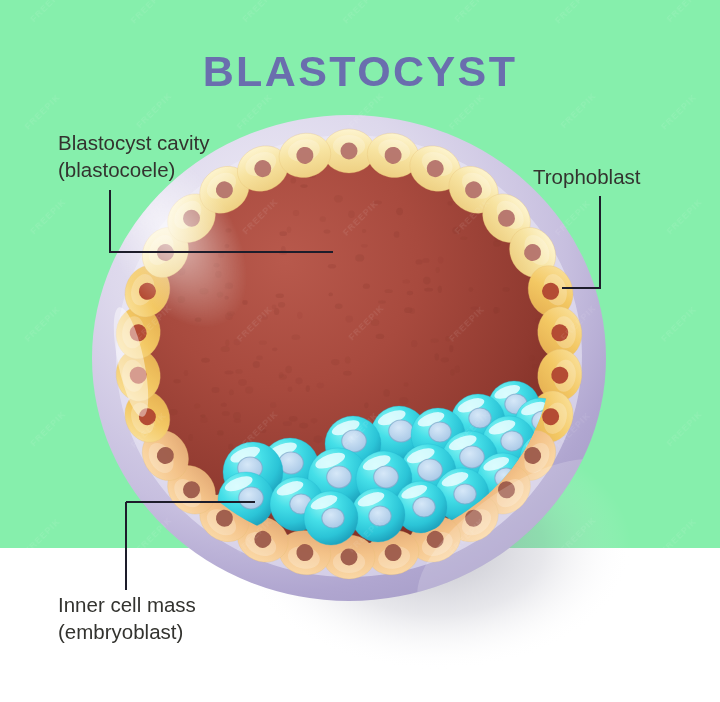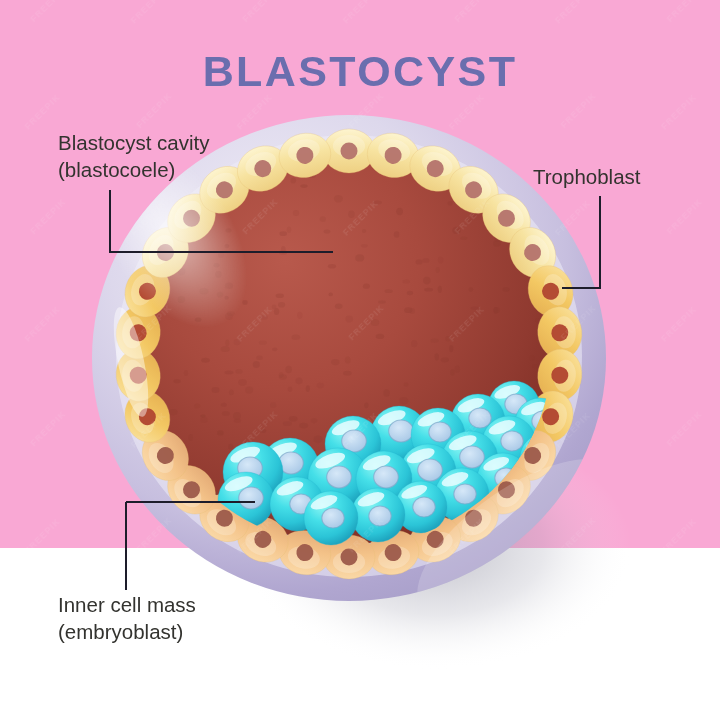--- a/index.html
+++ b/index.html
@@ -13,21 +13,21 @@
     height: 702px;
     position: relative;
     overflow: hidden;
     font-family: "Liberation Sans", "DejaVu Sans", sans-serif;
   }
   #stage {
     position: absolute;
     left: 0; top: 0;
     width: 720px;
     height: 548px;
-    background: #f9a8d4;
+    background: #86efac;
   }
   #diagram-svg {
     position: absolute;
     left: 0; top: 0;
     width: 720px;
     height: 702px;
     display: block;
   }
   .title-text {
     font-family: "Liberation Sans", "DejaVu Sans", sans-serif;

